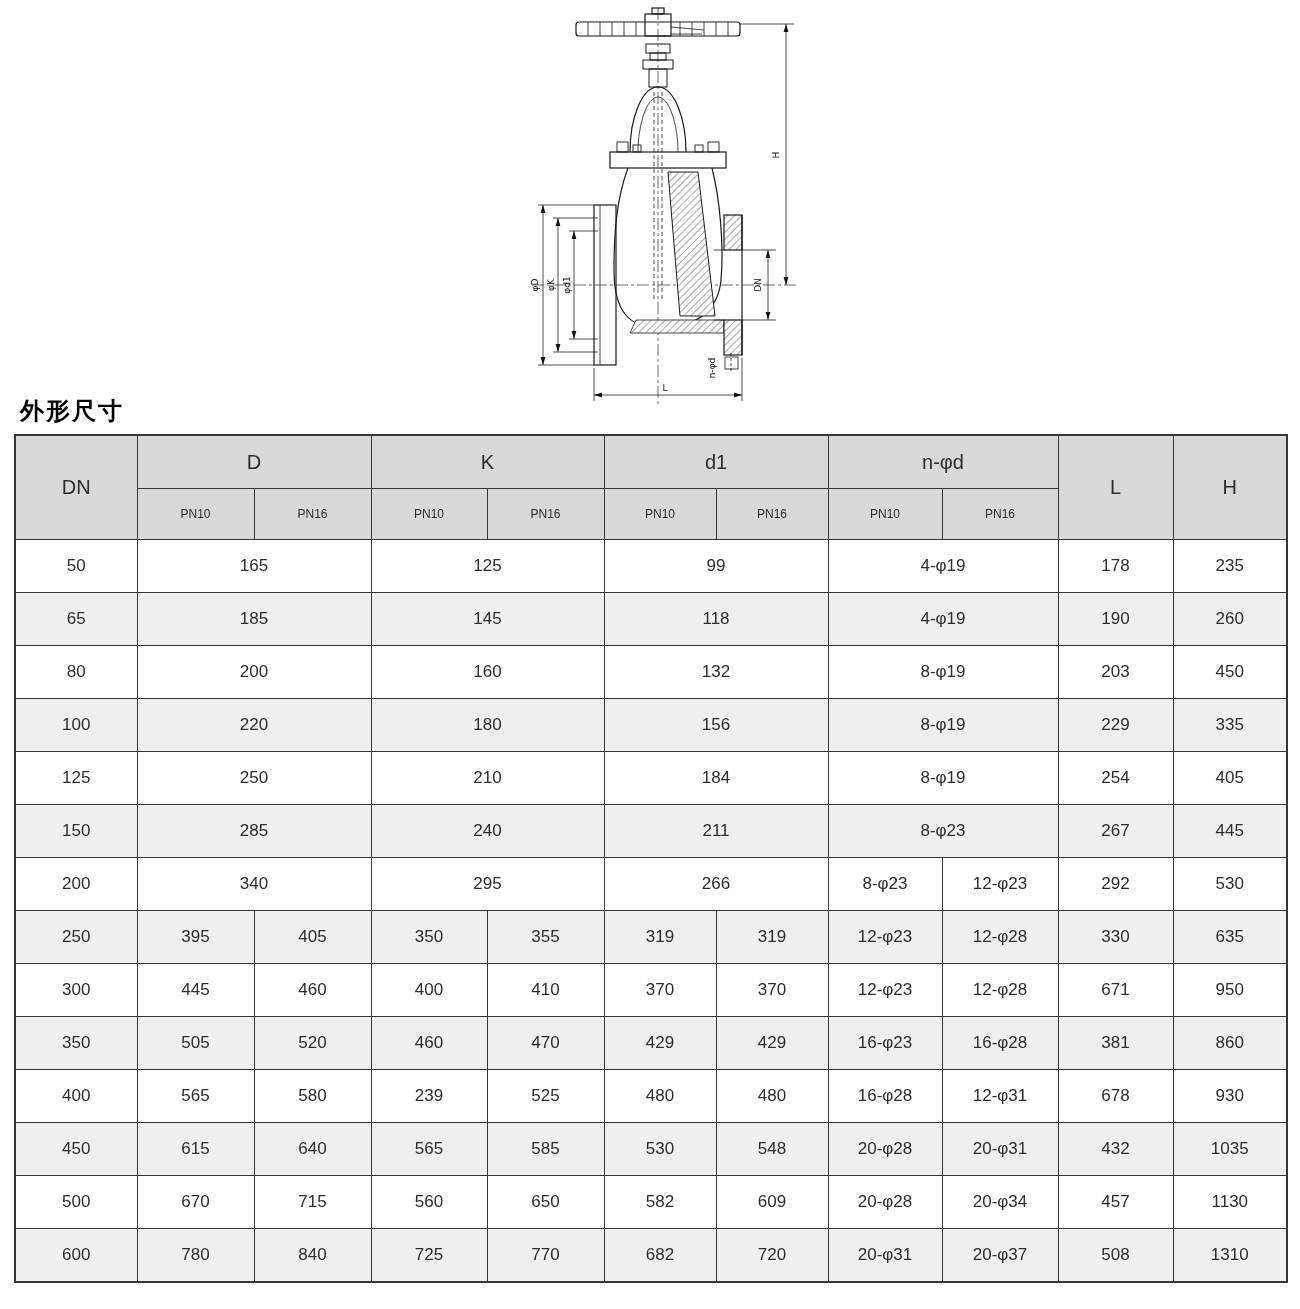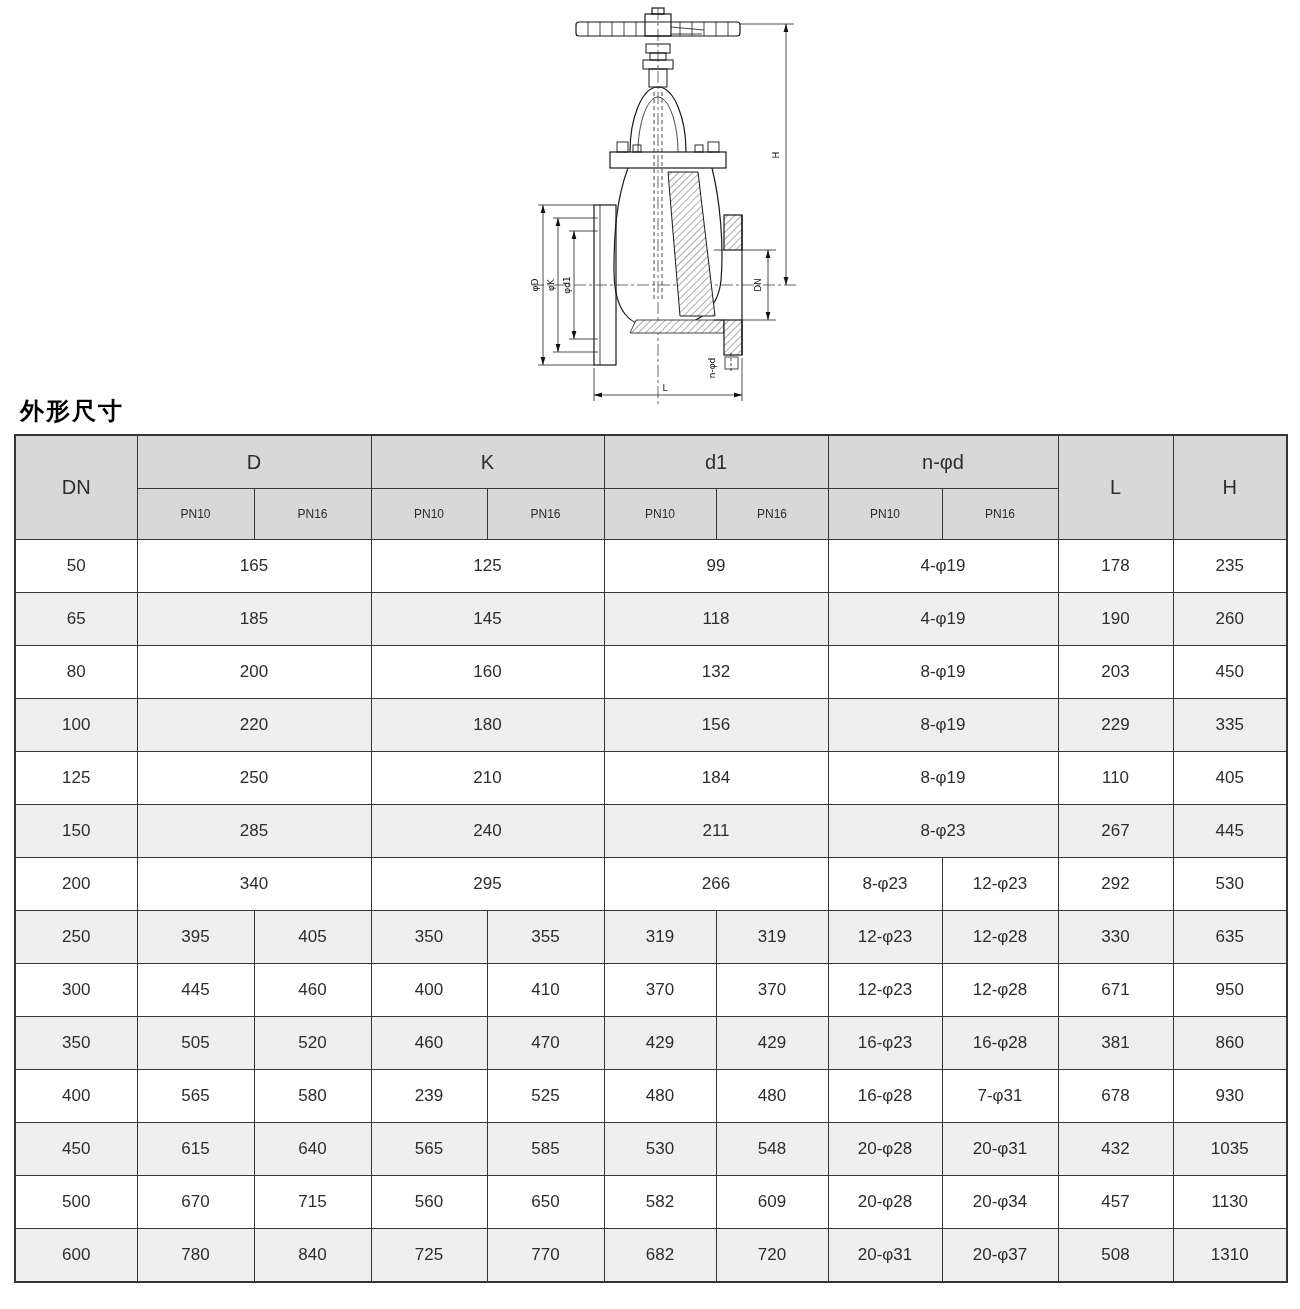--- a/index.html
+++ b/index.html
@@ -220,21 +220,21 @@
         <td colspan="2">8-φ19</td>
         <td>229</td>
         <td>335</td>
       </tr>
       <tr>
         <td>125</td>
         <td colspan="2">250</td>
         <td colspan="2">210</td>
         <td colspan="2">184</td>
         <td colspan="2">8-φ19</td>
-        <td>110</td>
+        <td>254</td>
         <td>405</td>
       </tr>
       <tr>
         <td>150</td>
         <td colspan="2">285</td>
         <td colspan="2">240</td>
         <td colspan="2">211</td>
         <td colspan="2">8-φ23</td>
         <td>267</td>
         <td>445</td>
@@ -290,21 +290,21 @@
       </tr>
       <tr>
         <td>400</td>
         <td>565</td>
         <td>580</td>
         <td>239</td>
         <td>525</td>
         <td>480</td>
         <td>480</td>
         <td>16-φ28</td>
-        <td>7-φ31</td>
+        <td>12-φ31</td>
         <td>678</td>
         <td>930</td>
       </tr>
       <tr>
         <td>450</td>
         <td>615</td>
         <td>640</td>
         <td>565</td>
         <td>585</td>
         <td>530</td>

